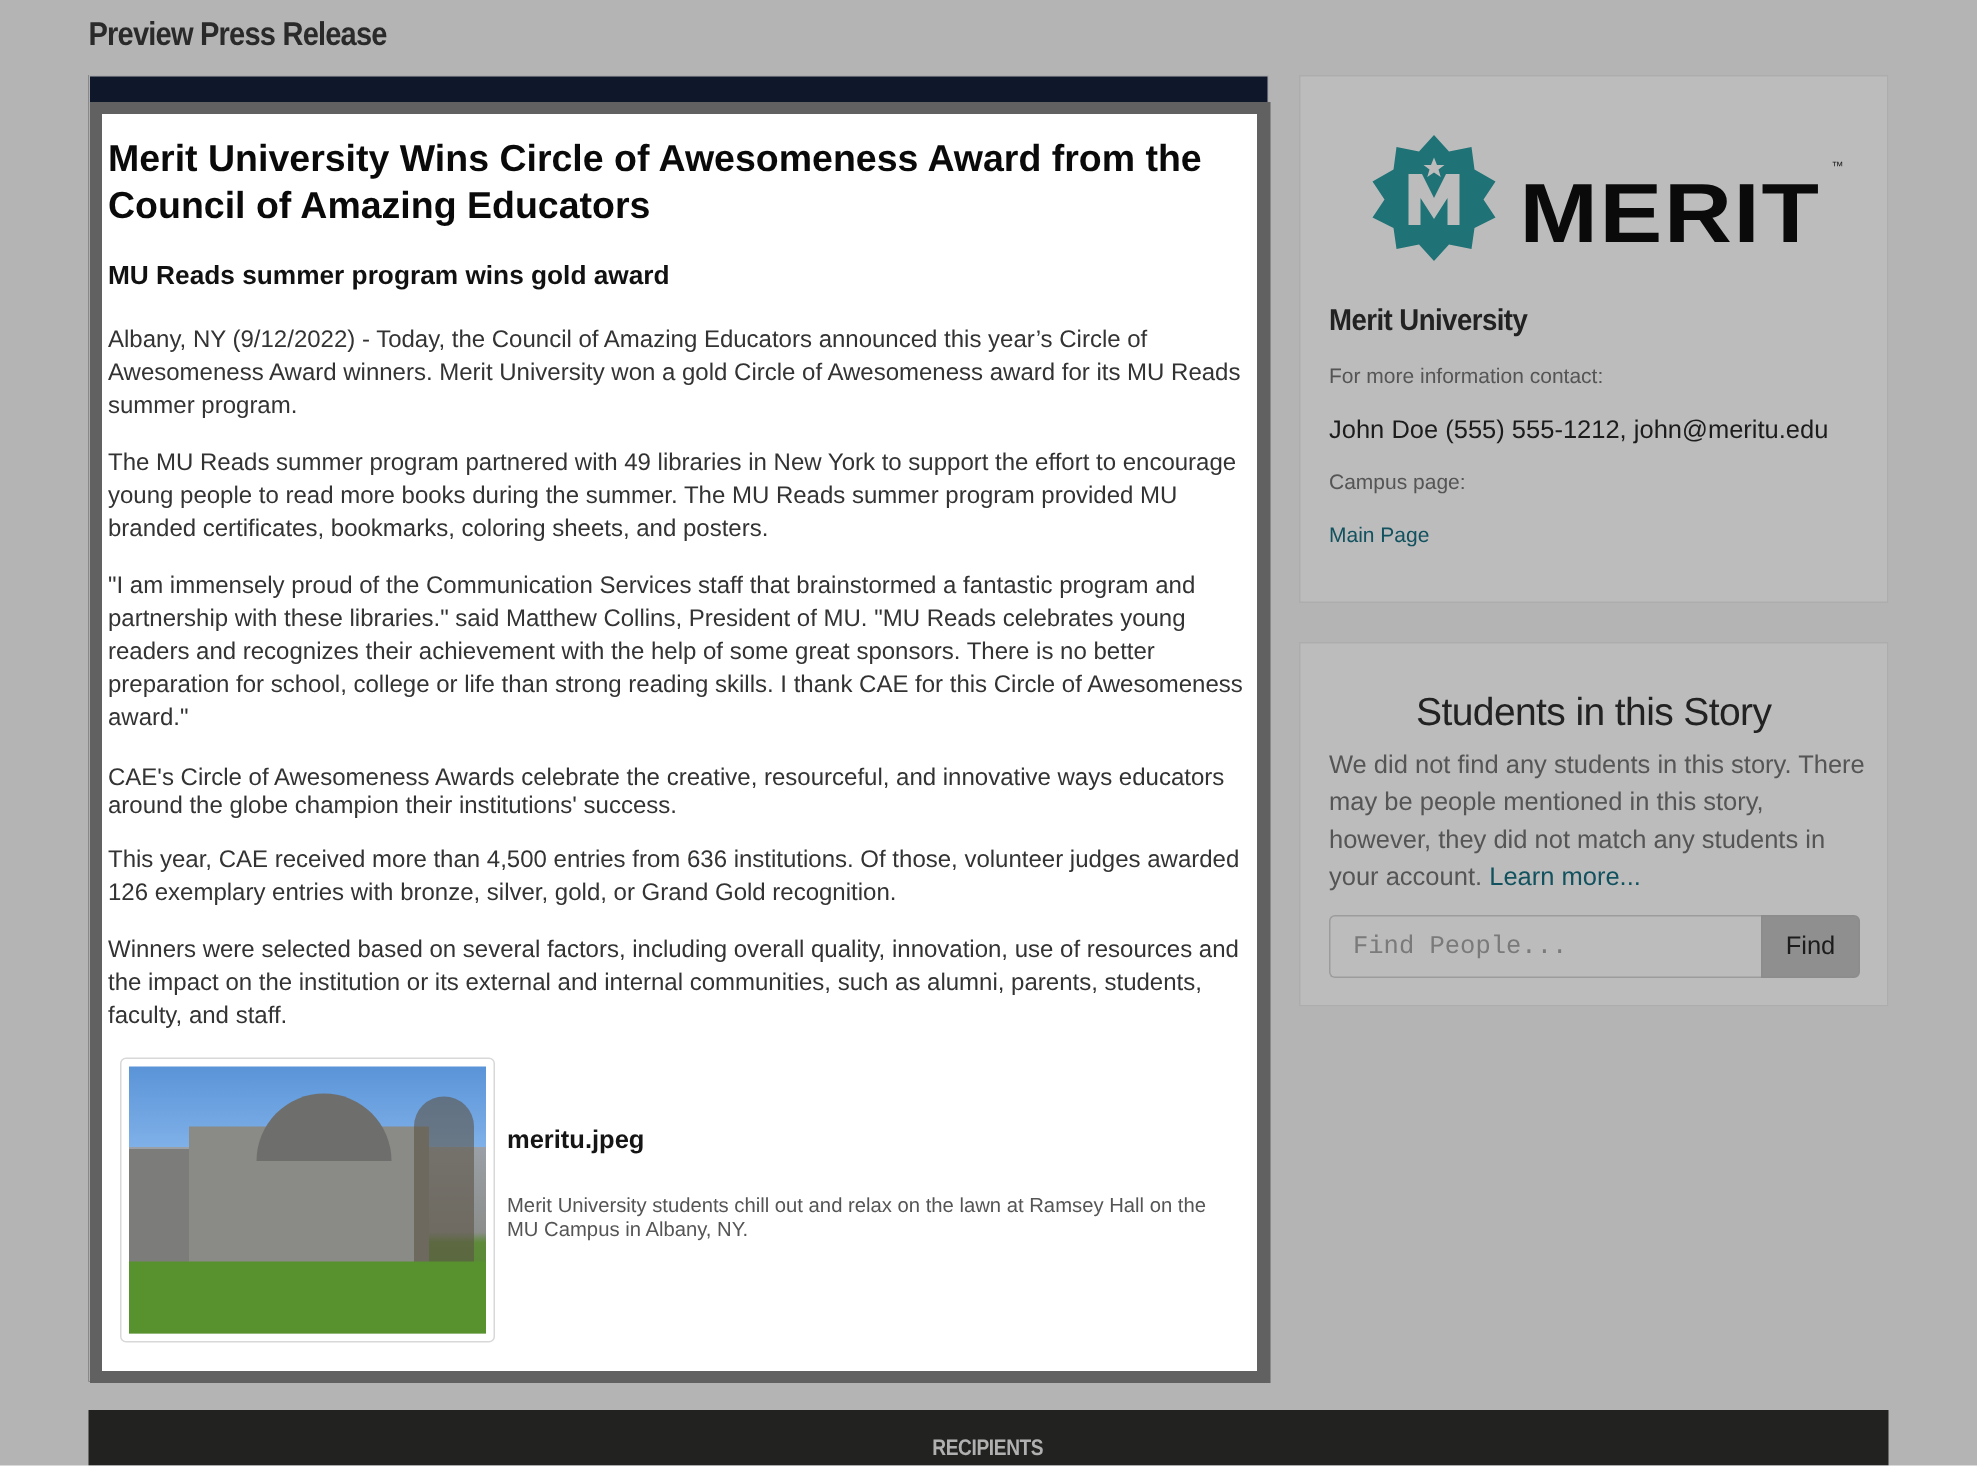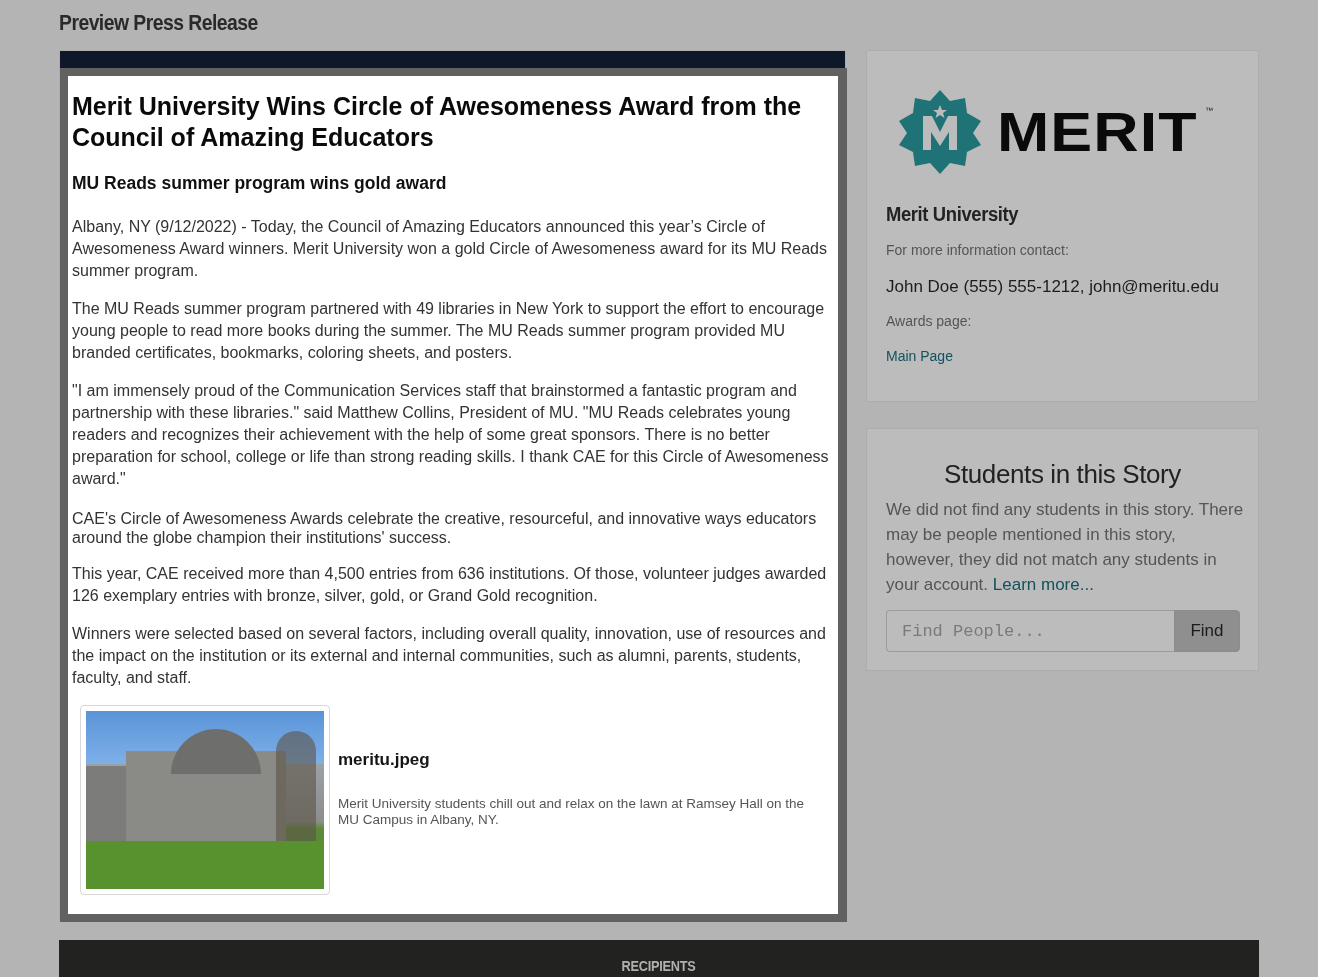--- a/index.html
+++ b/index.html
@@ -23,21 +23,21 @@
   .media-img .bldg { position: absolute; left: 40px; top: 40px; width: 160px; height: 95px; background: #8a8a86; }
   .media-img .dome { position: absolute; left: 85px; top: 18px; width: 90px; height: 45px; background: #6e6e6c; border-radius: 45px 45px 0 0; }
   .media-img .wing { position: absolute; left: 0; top: 55px; width: 70px; height: 85px; background: #7c7c7a; }
   .media-img .tree { position: absolute; right: 8px; top: 20px; width: 40px; height: 120px; background: #5b5346; opacity: .6; border-radius: 20px 20px 0 0; }
   .media-img .lawn { position: absolute; left: 0; bottom: 0; width: 100%; height: 48px; background: #58922e; }
   .media-info { padding-left: 8px; padding-top: 45px; }
   .media-filename { font-weight: bold; font-size: 17px; color: #151515; margin-bottom: 26px; }
   .media-caption { font-size: 13.5px; line-height: 16px; color: #555; width: 470px; }
 
   .info-panel { position: absolute; left: 866px; top: 50px; width: 393px; height: 352px; background: #bcbcbc; border: 1px solid #adadad; padding: 0 19px; }
-  .logo { position: absolute; left: 30px; top: 37px; display: flex; align-items: center; }
+  .logo { position: absolute; left: 46px; top: 37px; display: flex; align-items: flex-end; }
   .logo-wordmark { font-family: "Liberation Sans", sans-serif; font-weight: 900; font-size: 56px; color: #0a0a0a; letter-spacing: 1px; margin-left: 14px; transform: scaleX(1.12); transform-origin: left; }
   .logo-tm { font-size: 8px; color: #222; position: absolute; left: 308px; top: 18px; }
   .org-name { position: absolute; left: 19px; top: 152px; font-weight: bold; font-size: 20px; color: #222; letter-spacing: -0.4px; transform: scaleX(0.92); transform-origin: left; }
   .contact-label { position: absolute; left: 19px; top: 191px; font-size: 14px; color: #555; }
   .contact-value { position: absolute; left: 19px; top: 226px; font-size: 17px; color: #1c1c1c; }
   .landing-label { position: absolute; left: 19px; top: 262px; font-size: 14px; color: #555; }
   .landing-link { position: absolute; left: 19px; top: 297px; font-size: 14px; color: #12515e; text-decoration: none; }
 
   .students-panel { position: absolute; left: 866px; top: 428px; width: 393px; height: 243px; background: #bcbcbc; border: 1px solid #adadad; }
   .students-title { position: absolute; left: 0; top: 30px; width: 100%; text-align: center; font-weight: normal; font-size: 26px; color: #222; letter-spacing: -0.4px; }
@@ -93,21 +93,21 @@
       <polygon fill="#1f7276" points="43,2 53,13 68,10 70,25 84,33 76,45 84,57 70,64 68,78 53,75 43,86 33,75 18,78 16,64 2,57 10,45 2,33 16,25 18,10 33,13"></polygon>
       <path fill="#bcbcbc" d="M26,28 L35,28 L43,44 L51,28 L60,28 L60,62 L52,62 L52,44 L43,58 L34,44 L34,62 L26,62 Z"></path>
       <polygon fill="#bcbcbc" points="43,17 45,22 50,22 46,25 47.5,30 43,27 38.5,30 40,25 36,22 41,22"></polygon>
     </svg>
     <span class="logo-wordmark">MERIT</span>
     <span class="logo-tm">™</span>
   </div>
   <div class="org-name">Merit University</div>
   <div class="contact-label">For more information contact:</div>
   <div class="contact-value">John Doe (555) 555-1212, john@meritu.edu</div>
-  <div class="landing-label">Awards page:</div>
+  <div class="landing-label">Campus page:</div>
   <a class="landing-link" href="#">Main Page</a>
 </div>
 
 <div class="students-panel">
   <div class="students-title">Students in this Story</div>
   <div class="students-text">
     <span>We did not find any students in this story. There may be people mentioned in this story, however, they did not match any students in your account.</span>
     <a href="#">Learn more...</a>
   </div>
   <div class="find-group">

